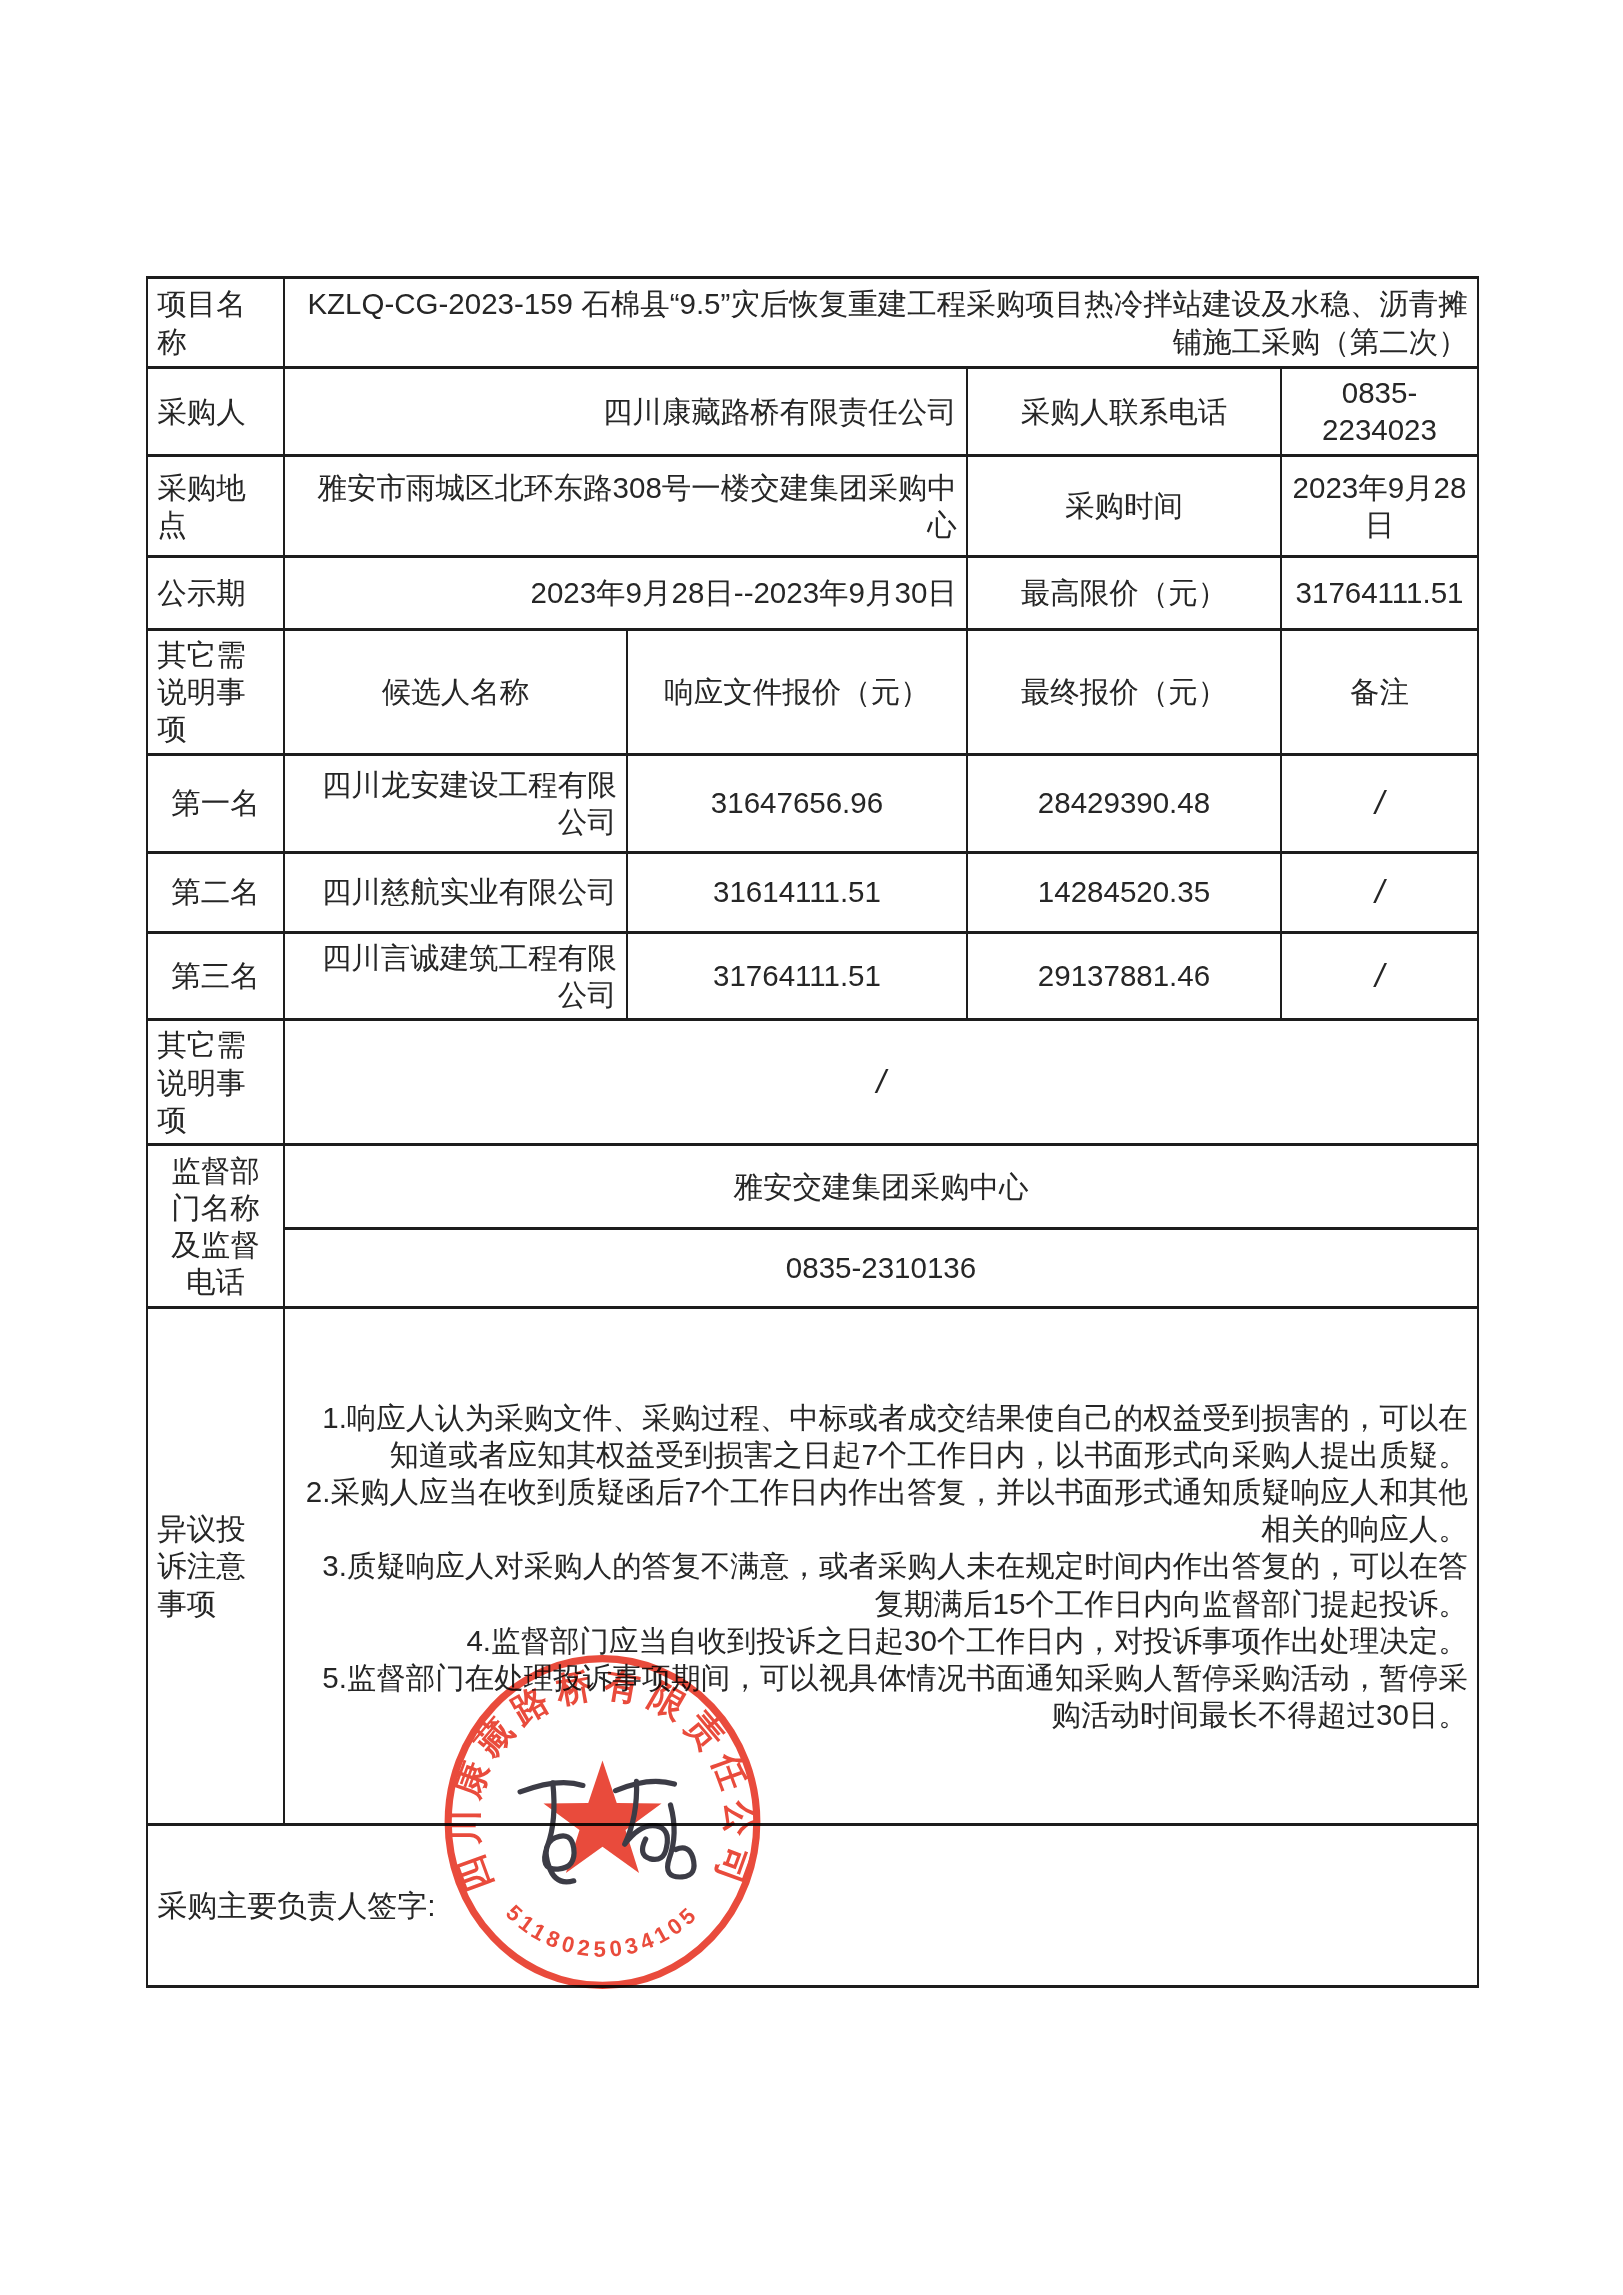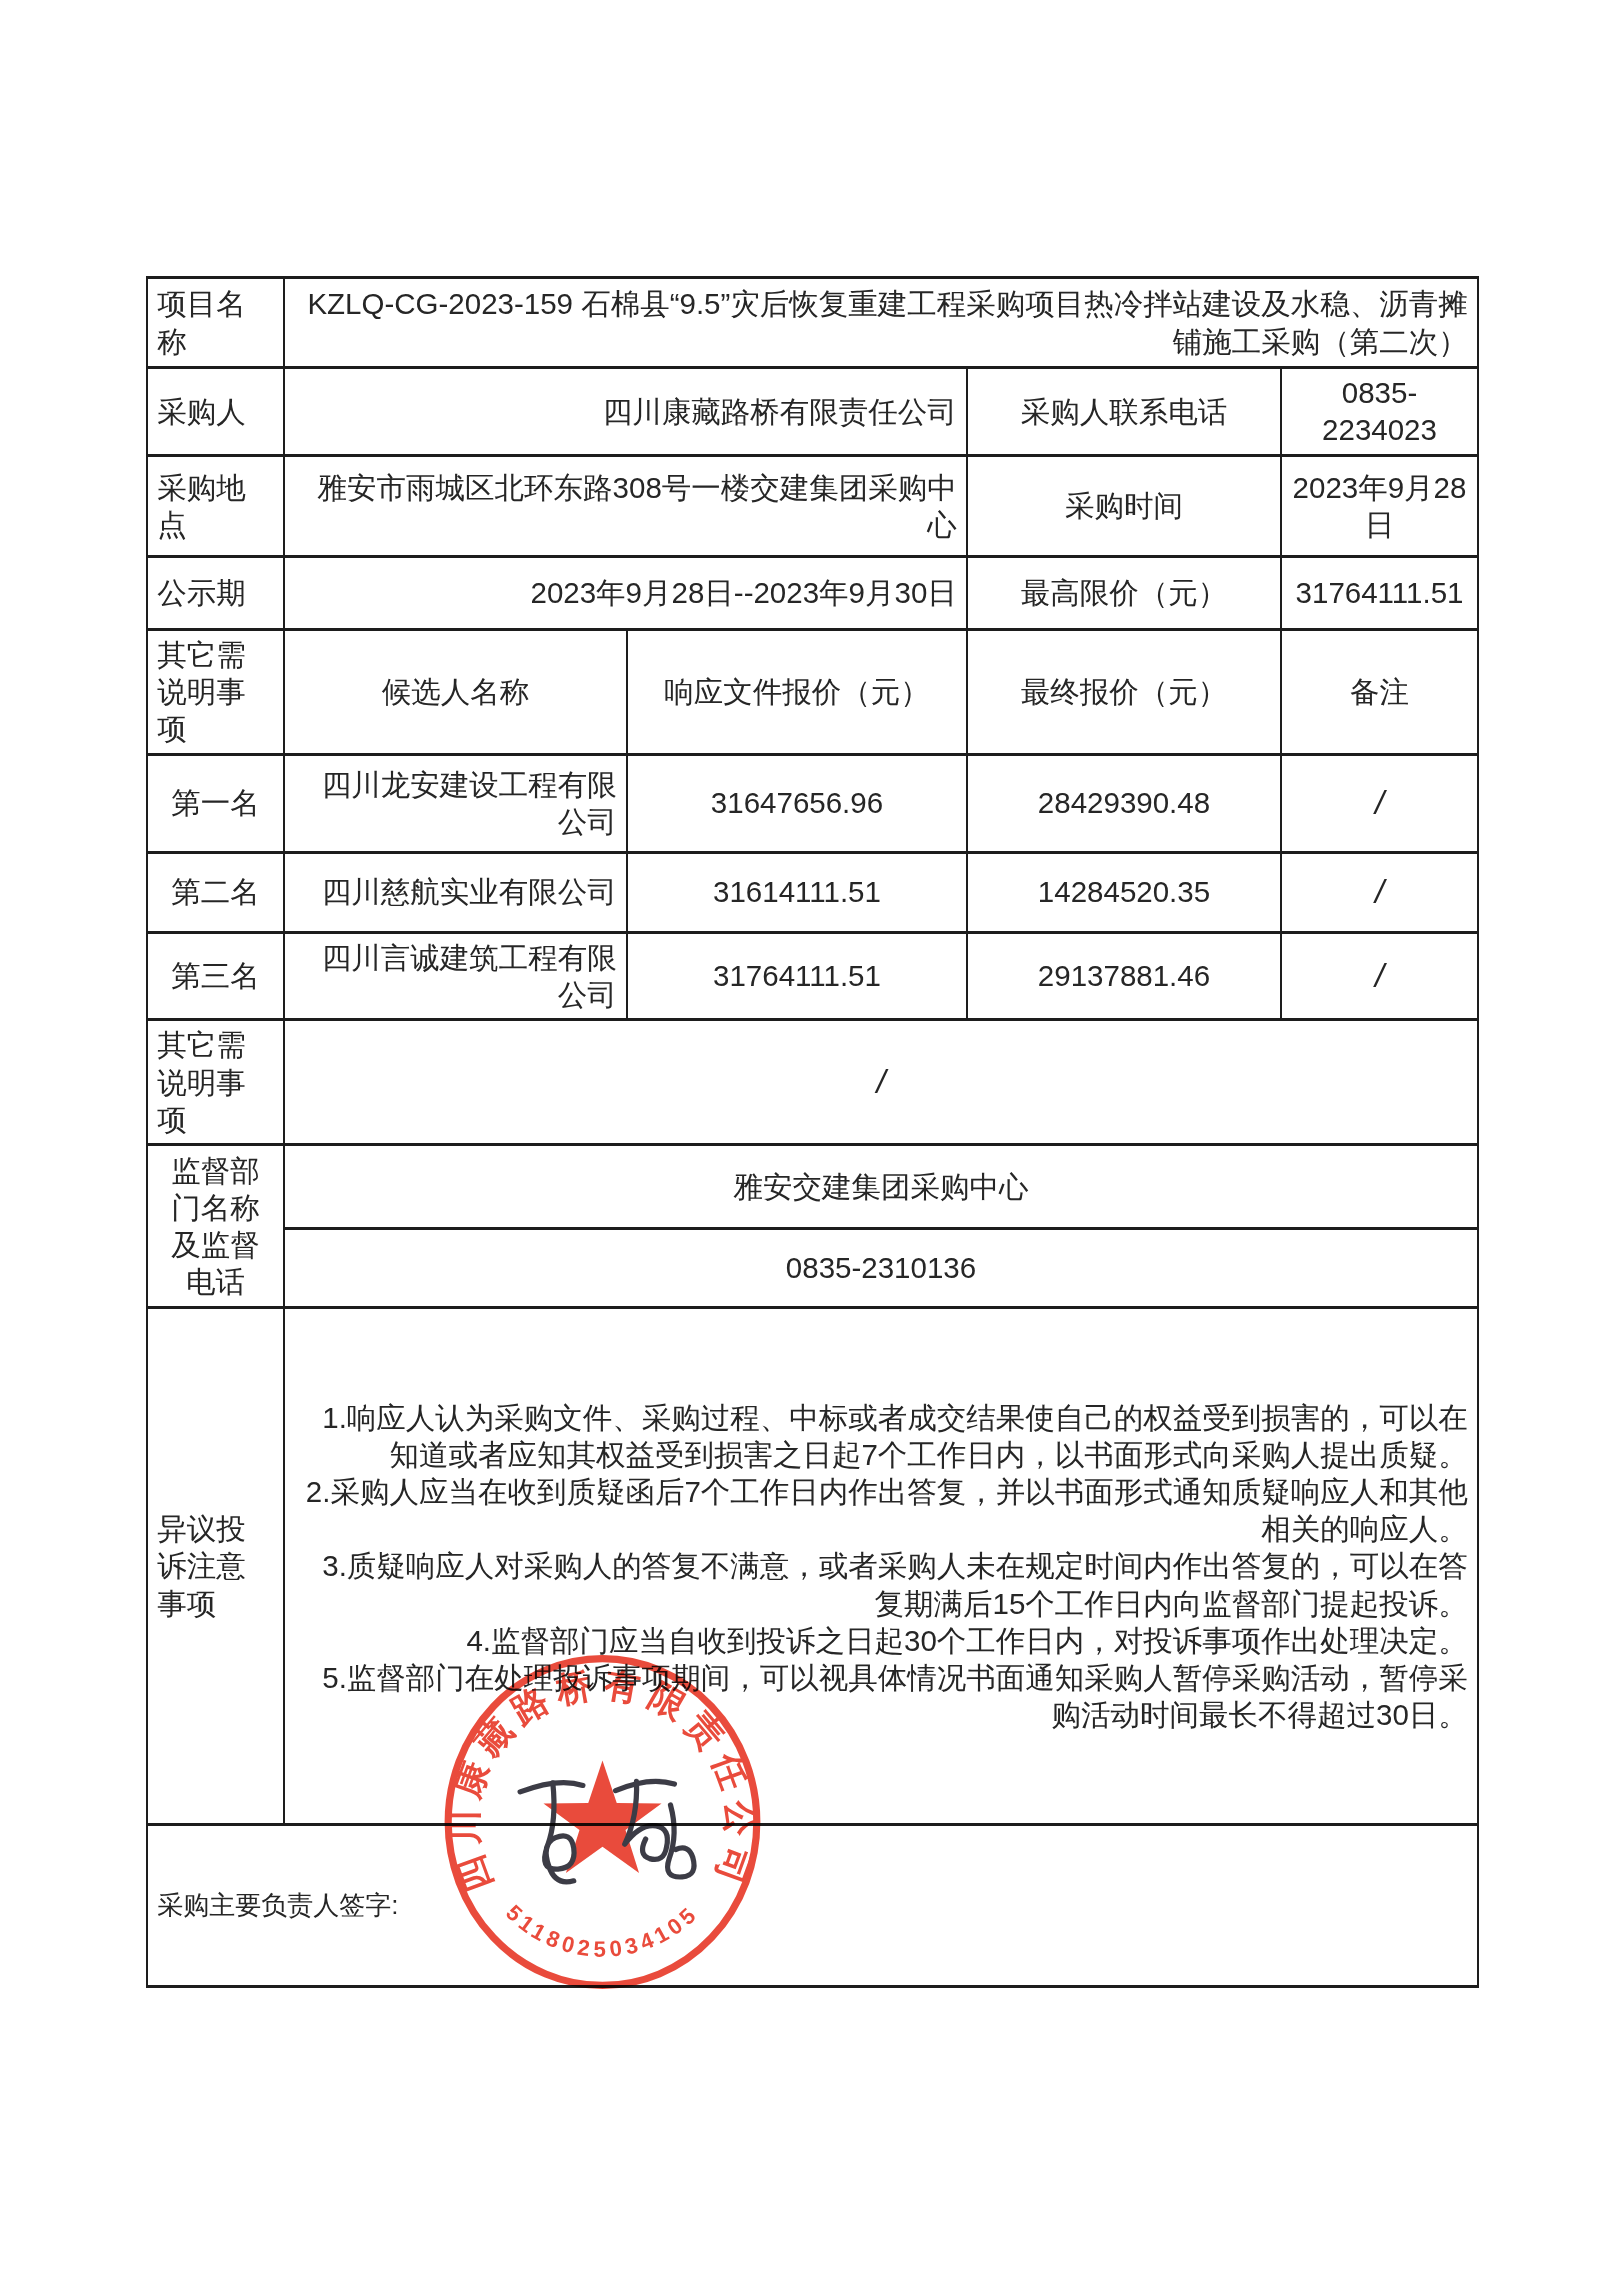--- a/index.html
+++ b/index.html
@@ -43,21 +43,21 @@
   tr.h-cand3     { height:79px; }
   tr.h-other     { height:82px; }
   tr.h-supa      { height:84px; }
   tr.h-supb      { height:79px; }
   tr.h-objection { height:517px; }
   tr.h-sign      { height:162px; }
 
   td.objection-cell { vertical-align:middle; padding:26px 10.5px 13px 10.5px; }
   .objection-text div { margin:0; }
 
-  td.sign-cell { vertical-align:middle; padding-left:9.2px; font-size:26px;margin-left:27px; }
+  td.sign-cell { vertical-align:middle; padding-left:9.2px; font-size:30px;margin-left:27px; }
 
   .stamp-svg {
     position:absolute; left:440px; top:1652px; width:325px; height:340px;
     mix-blend-mode:multiply; opacity:0.94; pointer-events:none;
   }
 </style>
 </head>
 <body>
 
 <div class="page">

